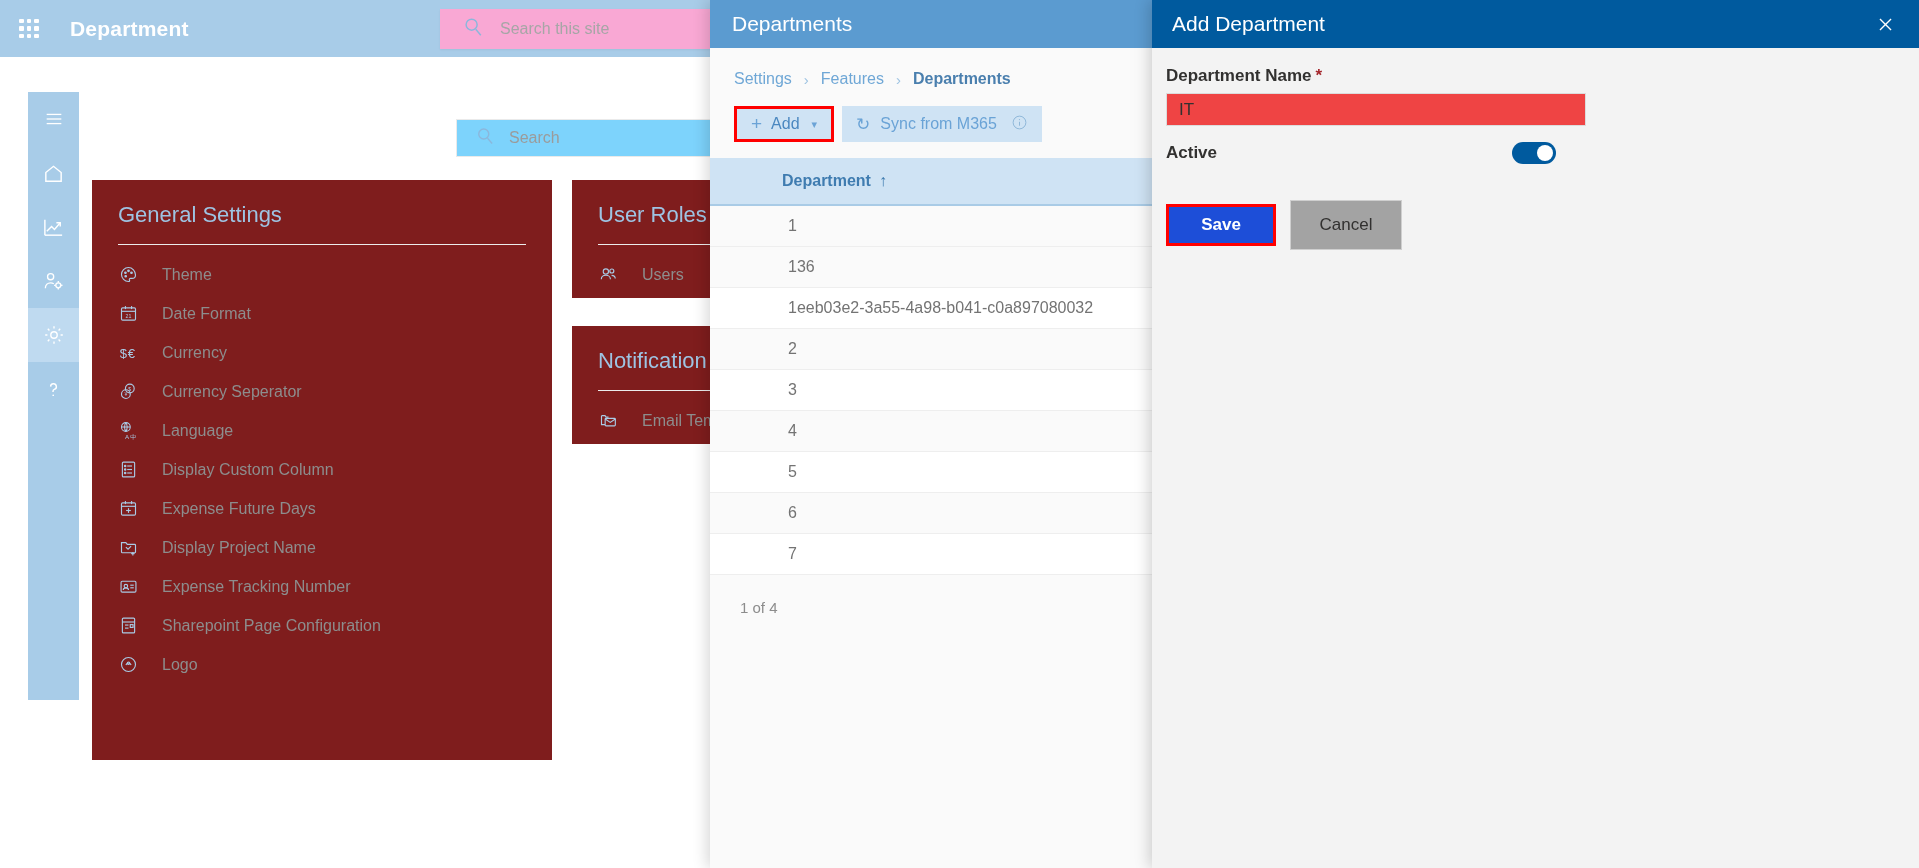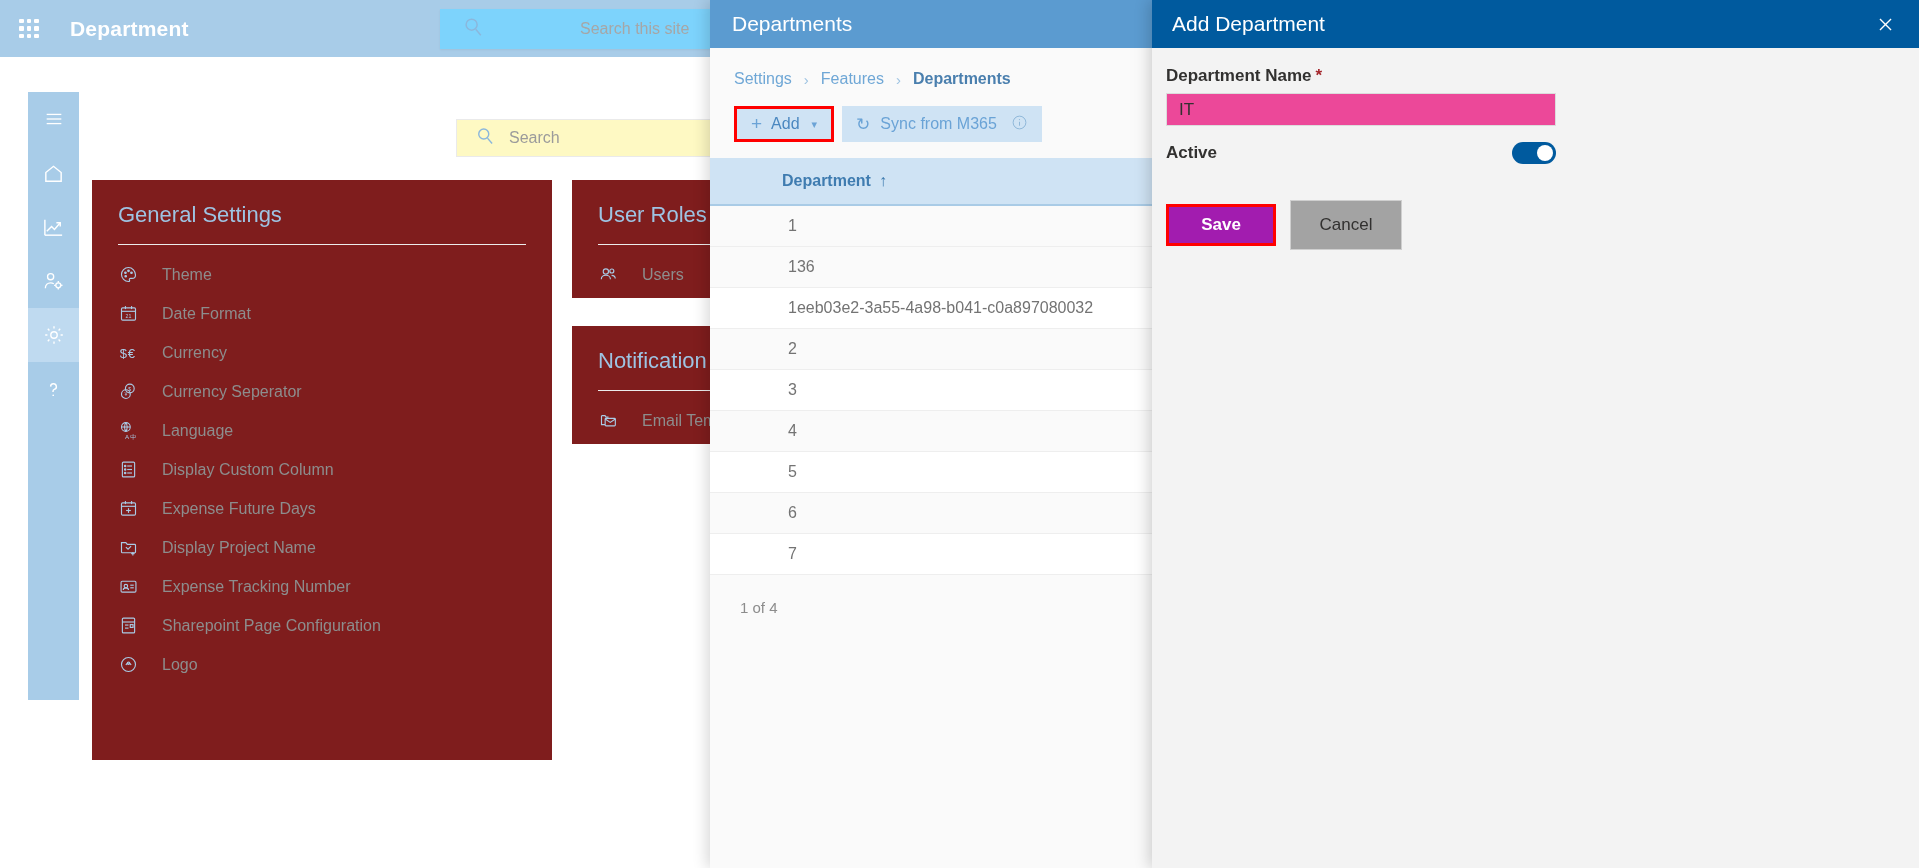--- a/index.html
+++ b/index.html
@@ -22,23 +22,22 @@
     display: grid; grid-template-columns: repeat(3, 1fr); grid-template-rows: repeat(3, 1fr);
     gap: 3px; padding: 3px; cursor: pointer;
   }
   .waffle span { background: #ffffff; border-radius: 1px; display: block; }
   .sp-brand {
     margin-left: 28px; color: #ffffff; font-size: 21px; font-weight: bold;
     letter-spacing: .2px;
   }
   .sp-search {
     position: absolute; left: 440px; top: 9px; width: 470px; height: 40px;
-    background: #7dd3fc; display: flex; align-items: center;
+    background: #f9a8d4; display: flex; align-items: center;
     box-shadow: 0 1px 2px rgba(0,0,0,.06);
-    justify-content: space-between;
   }
   .sp-search .mag { margin-left: 22px; color: #8bb7dc; }
   .sp-search-input {
     border: none; outline: none; background: transparent;
     font-family: "Liberation Sans", sans-serif; font-size: 16px;
     color: #575757; margin-left: 16px; width: 330px;
   }
   .sp-search-input::placeholder { color: #a6a6a6; }
   .suite-bottom-strip {
     position: absolute; top: 57px; left: 0; width: 1919px; height: 5px;
@@ -55,21 +54,21 @@
     cursor: pointer;
   }
   .rail-item.active { background: #bfdaf0; }
   .rail-item svg { display: block; }
 
   
   .page { position: absolute; left: 79px; top: 62px; width: 1840px; height: 806px; background: #ffffff; }
 
   .page-search {
     position: absolute; left: 377px; top: 57px; width: 460px; height: 38px;
-    background: #fef9c3; border: 1px solid #eaeaea; display: flex; align-items: center;
+    background: #7dd3fc; border: 1px solid #eaeaea; display: flex; align-items: center;
   }
   .page-search .mag { margin-left: 18px; color: #8bb7dc; }
   .page-search-input {
     border: none; outline: none; background: transparent; margin-left: 14px;
     font-family: "Liberation Sans", sans-serif; font-size: 16px; color: #5d5d5d; width: 340px;
   }
   .page-search-input::placeholder { color: #9b9b9b; }
 
   
   .cards { position: absolute; left: 13px; top: 118px; display: flex; gap: 20px; }
@@ -151,37 +150,37 @@
   }
   .add-header-title { color: #ffffff; font-size: 21px; margin-left: 20px; }
   .add-close {
     color: #ffffff; font-size: 22px; margin-right: 20px; cursor: pointer;
     width: 28px; height: 28px; display: flex; align-items: center; justify-content: center;
   }
   .add-body { padding: 18px 16px 0 14px; }
   .field-label { font-size: 17px; color: #323130; font-weight: bold; margin-bottom: 7px; }
   .field-label .req { color: #a4262c; margin-left: 4px; }
   .field-input {
-    width: 390px; height: 33px; background: #ec4899; border: 1px solid #dcdcdc;
+    width: 420px; height: 33px; background: #ef4444; border: 1px solid #dcdcdc;
     padding: 0 12px; font-family: "Liberation Sans", sans-serif; font-size: 17px;
     color: #323130; outline: none;
   }
   .toggle-row { display: flex; align-items: center; width: 390px; margin-top: 16px; }
   .toggle-label { font-size: 17px; color: #323130; font-weight: bold; }
   .toggle {
     margin-left: auto; width: 44px; height: 22px; border-radius: 11px;
     background: #005a9e; position: relative; cursor: pointer;
   }
   .toggle .knob {
     position: absolute; right: 3px; top: 3px; width: 16px; height: 16px;
     border-radius: 50%; background: #ffffff;
   }
   .actions { display: flex; align-items: center; margin-top: 36px; gap: 14px; }
   .btn-save {
-    width: 110px; height: 42px; background: #a21caf; color: #ffffff;
+    width: 110px; height: 42px; background: #1d4ed8; color: #ffffff;
     font-size: 17px; font-weight: bold; border: 3px solid #ff0000;
     display: flex; align-items: center; justify-content: center; cursor: pointer;
     font-family: "Liberation Sans", sans-serif;
   }
   .btn-cancel {
     width: 112px; height: 50px; background: #a3a3a3; color: #323130;
     font-size: 17px; border: 1px solid #cfcfcf;
     display: flex; align-items: center; justify-content: center; cursor: pointer;
     font-family: "Liberation Sans", sans-serif;
   }

